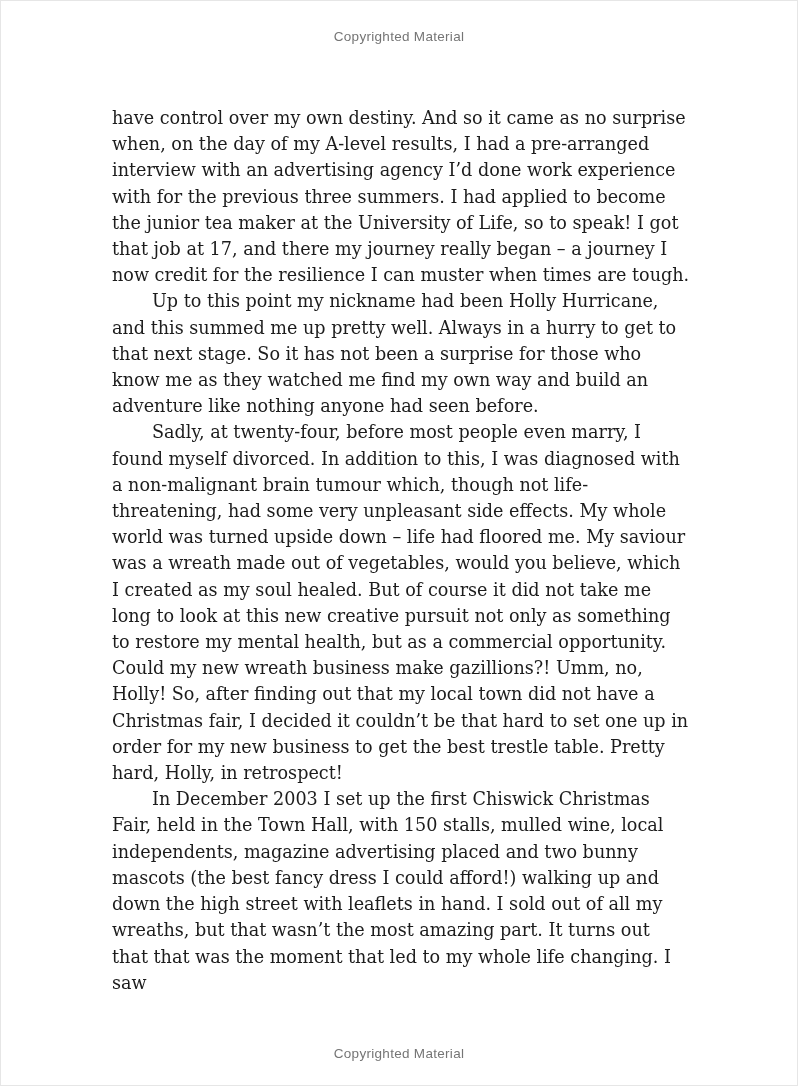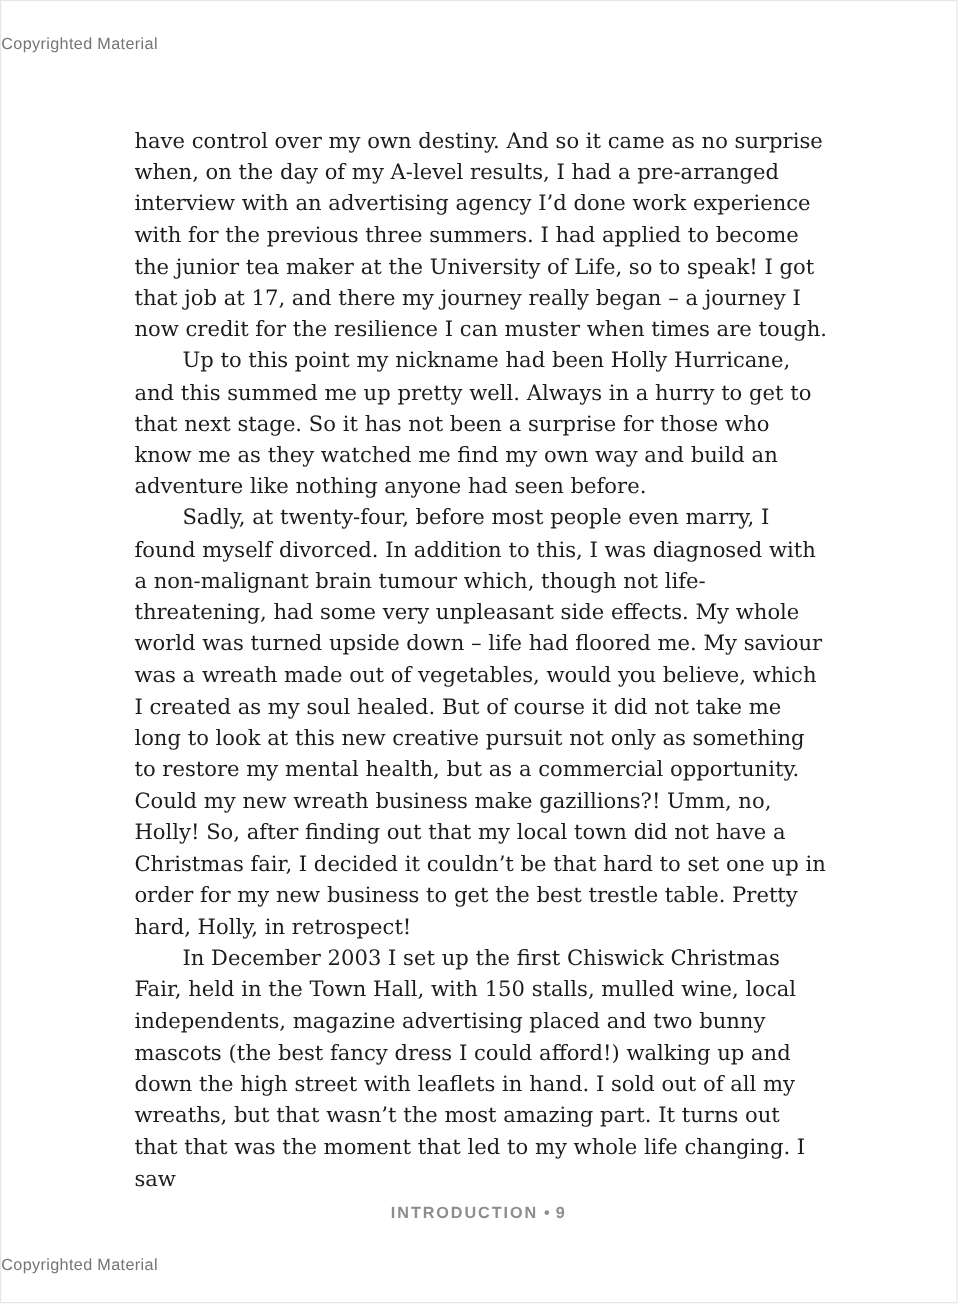--- a/index.html
+++ b/index.html
@@ -20,20 +20,21 @@
     width: 798px;
     height: 1086px;
     background: #ffffff;
     border: 1px solid #e6e6e6;
     box-sizing: border-box;
   }
   .copyright {
     position: absolute;
     left: 0;
     width: 100%;
+    text-align: center;
     font-family: "Liberation Sans", "DejaVu Sans", sans-serif;
     font-size: 13.5px;
     color: #757575;
     letter-spacing: 0.3px;
   }
   .copyright.top { top: 28px; }
   .copyright.bottom { top: 1045px; }
   .body-text {
     position: absolute;
     top: 104px;
@@ -77,19 +78,16 @@
 
   <div class="copyright top">Copyrighted Material</div>
 
   <div class="body-text">
     <p class="para">have control over my own destiny. And so it came as no surprise when, on the day of my A-level results, I had a pre-arranged interview with an advertising agency I’d done work experience with for the previous three summers. I had applied to become the junior tea maker at the University of Life, so to speak! I got that job at 17, and there my journey really began – a journey I now credit for the resilience I can muster when times are tough.</p>
     <p class="para indent">Up to this point my nickname had been Holly Hurricane, and this summed me up pretty well. Always in a hurry to get to that next stage. So it has not been a surprise for those who know me as they watched me find my own way and build an adventure like nothing anyone had seen before.</p>
     <p class="para indent">Sadly, at twenty-four, before most people even marry, I found myself divorced. In addition to this, I was diagnosed with a non-malignant brain tumour which, though not life-threatening, had some very unpleasant side effects. My whole world was turned upside down – life had floored me. My saviour was a wreath made out of vegetables, would you believe, which I created as my soul healed. But of course it did not take me long to look at this new creative pursuit not only as something to restore my mental health, but as a commercial opportunity. Could my new wreath business make gazillions?! Umm, no, Holly! So, after finding out that my local town did not have a Christmas fair, I decided it couldn’t be that hard to set one up in order for my new business to get the best trestle table. Pretty hard, Holly, in retrospect!</p>
     <p class="para indent">In December 2003 I set up the first Chiswick Christmas Fair, held in the Town Hall, with 150 stalls, mulled wine, local independents, magazine advertising placed and two bunny mascots (the best fancy dress I could afford!) walking up and down the high street with leaflets in hand. I sold out of all my wreaths, but that wasn’t the most amazing part. It turns out that that was the moment that led to my whole life changing. I saw</p>
   </div>
 
-  <div class="footer">
-    <span>INTRODUCTION</span><span class="sep">•</span><span>9</span>
-  </div>
 
   <div class="copyright bottom">Copyrighted Material</div>
 
 </div>
 
 </body></html>

